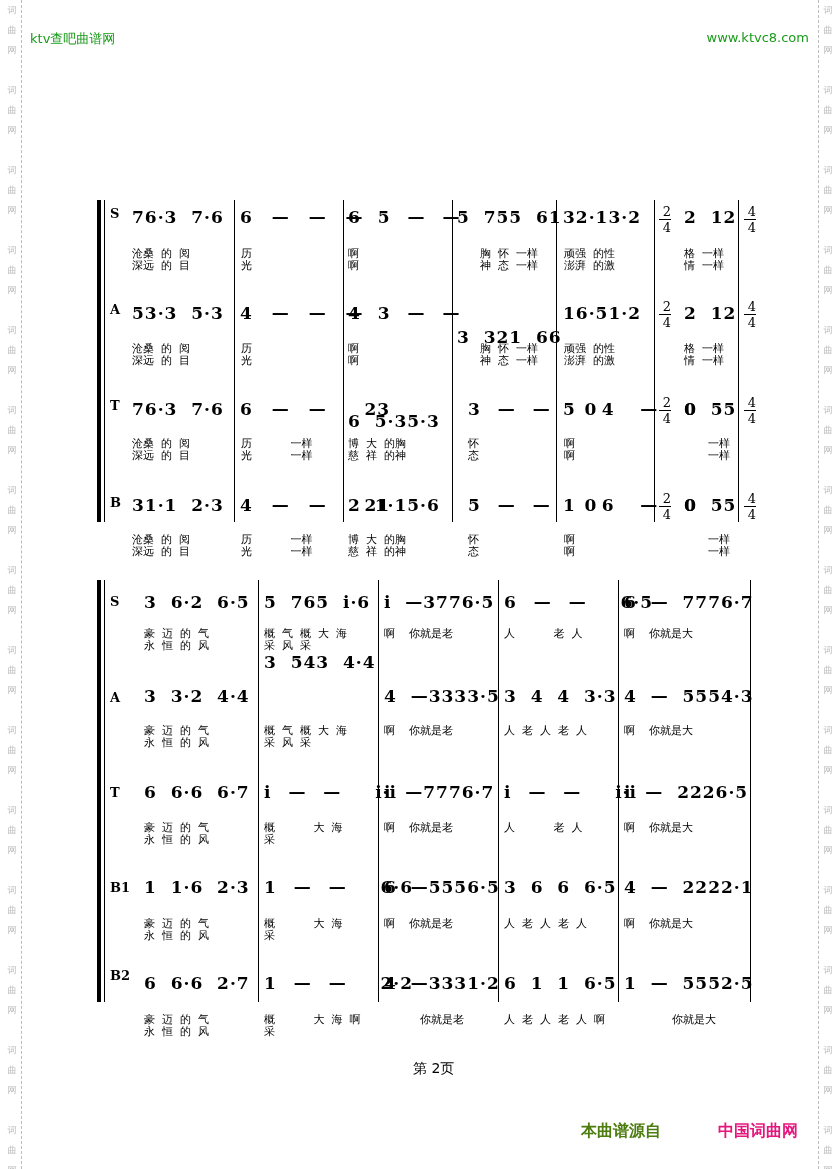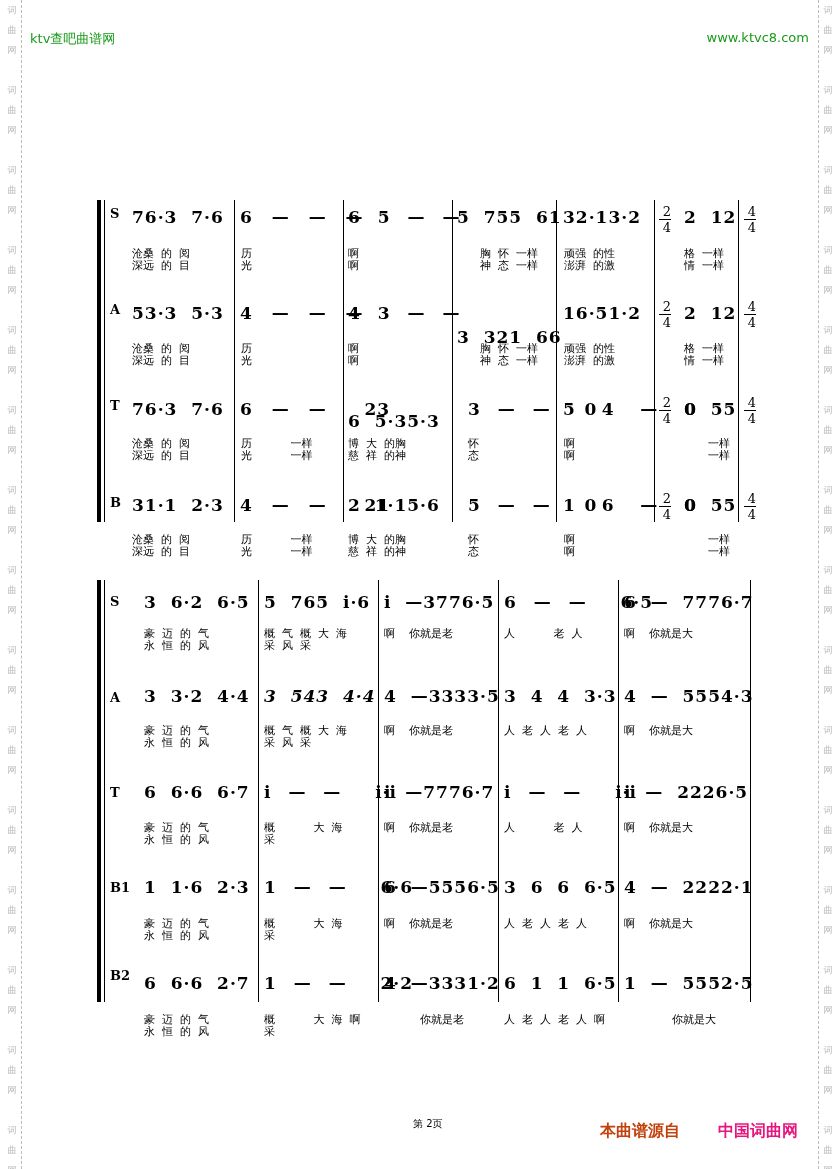--- a/index.html
+++ b/index.html
@@ -13,23 +13,23 @@
   .hdr.left { left:30px; }
   .hdr.right { right:31px; }
   .sys-bracket { position:absolute; width:4px; background:#000; }
   .sys-thin { position:absolute; width:1px; background:#000; }
   .bar { position:absolute; width:1px; background:#000; }
   .part-label { position:absolute; font-family:"DejaVu Serif", serif; font-size:13px; font-weight:bold; }
   .note { position:absolute; font-family:"DejaVu Serif", serif; font-size:17px; font-weight:bold; white-space:pre; letter-spacing:1px; }
   .lyr { position:absolute; font-size:11px; white-space:pre; line-height:13px; }
   .ts { position:absolute; font-family:"DejaVu Serif", serif; font-size:13px; text-align:right; width:12px; line-height:13px; }
   .ts .line { display:block; border-top:1px solid #000; height:0; margin:1px 0; }
-  .page-num { position:absolute; left:413px; top:1117px; font-size:10px; }
+  .page-num { position:absolute; left:413px; top:1060px; font-size:14px; }
   .footer { position:absolute; top:1121px; font-size:16px; font-weight:bold; }
-  .footer.src { left:600px; color:#c2410c; }
+  .footer.src { left:581px; color:#4d7c0f; }
   .footer.site { left:718px; color:#e5177e; }
 </style>
 </head>
 <body>
 
 <div class="dash-line" style="left:21px;"></div>
 <div class="dash-line" style="left:818px;"></div>
 <div class="side-wm left" id="wmL">
     <div>词</div>
     <div>曲</div>
@@ -285,21 +285,21 @@
     <span class="lyr" style="left:384px;top:627px;">啊    你就是老</span>
     <span class="lyr" style="left:504px;top:627px;">人           老  人</span>
     <span class="lyr" style="left:624px;top:627px;">啊    你就是大</span>
     <span class="lyr" style="left:144px;top:639px;">永  恒  的  风</span>
     <span class="lyr" style="left:264px;top:639px;">采  风  采</span>
   </div>
 
   <div>
     <span class="part-label" style="left:110px;top:690px;">A</span>
     <span class="note" style="left:144px;top:686px;">3  3·2  4·4</span>
-    <span class="note" style="left:264px;top:686px;font-style:italic;">3  543  4·4</span>
+    <span class="note" style="left:264px;top:652px;">3  543  4·4</span>
     <span class="note" style="left:384px;top:686px;">4  —3333·5</span>
     <span class="note" style="left:504px;top:686px;">3  4  4  3·3</span>
     <span class="note" style="left:624px;top:686px;">4  —  5554·3</span>
     <span class="lyr" style="left:144px;top:724px;">豪  迈  的  气</span>
     <span class="lyr" style="left:264px;top:724px;">概  气  概  大  海</span>
     <span class="lyr" style="left:384px;top:724px;">啊    你就是老</span>
     <span class="lyr" style="left:504px;top:724px;">人  老  人  老  人</span>
     <span class="lyr" style="left:624px;top:724px;">啊    你就是大</span>
     <span class="lyr" style="left:144px;top:736px;">永  恒  的  风</span>
     <span class="lyr" style="left:264px;top:736px;">采  风  采</span>

